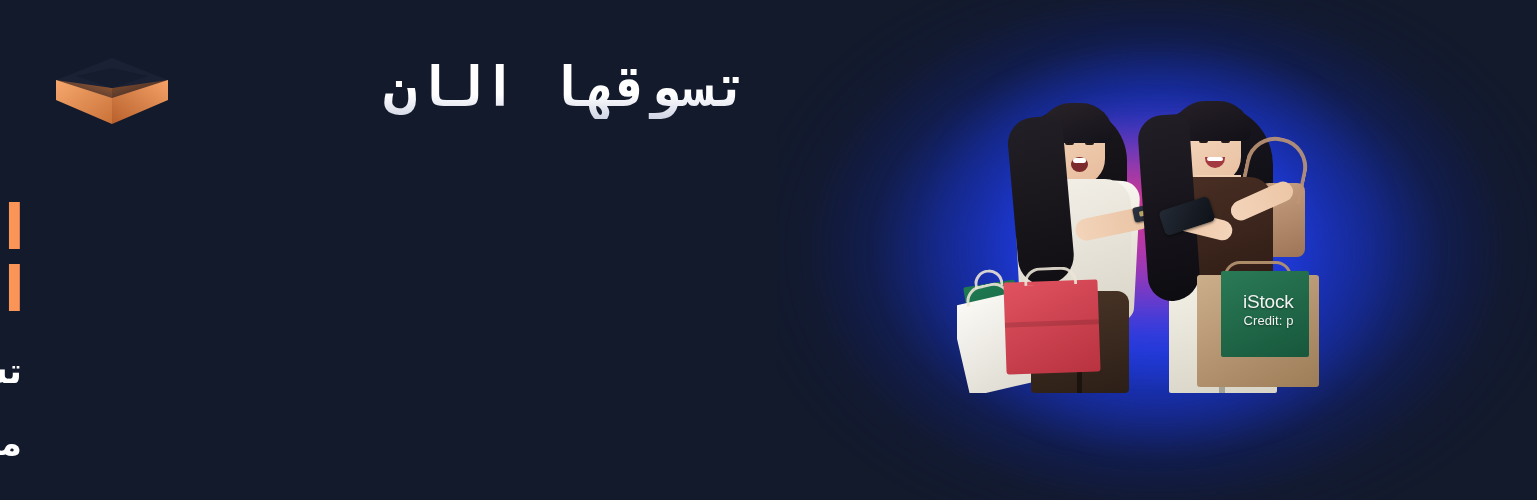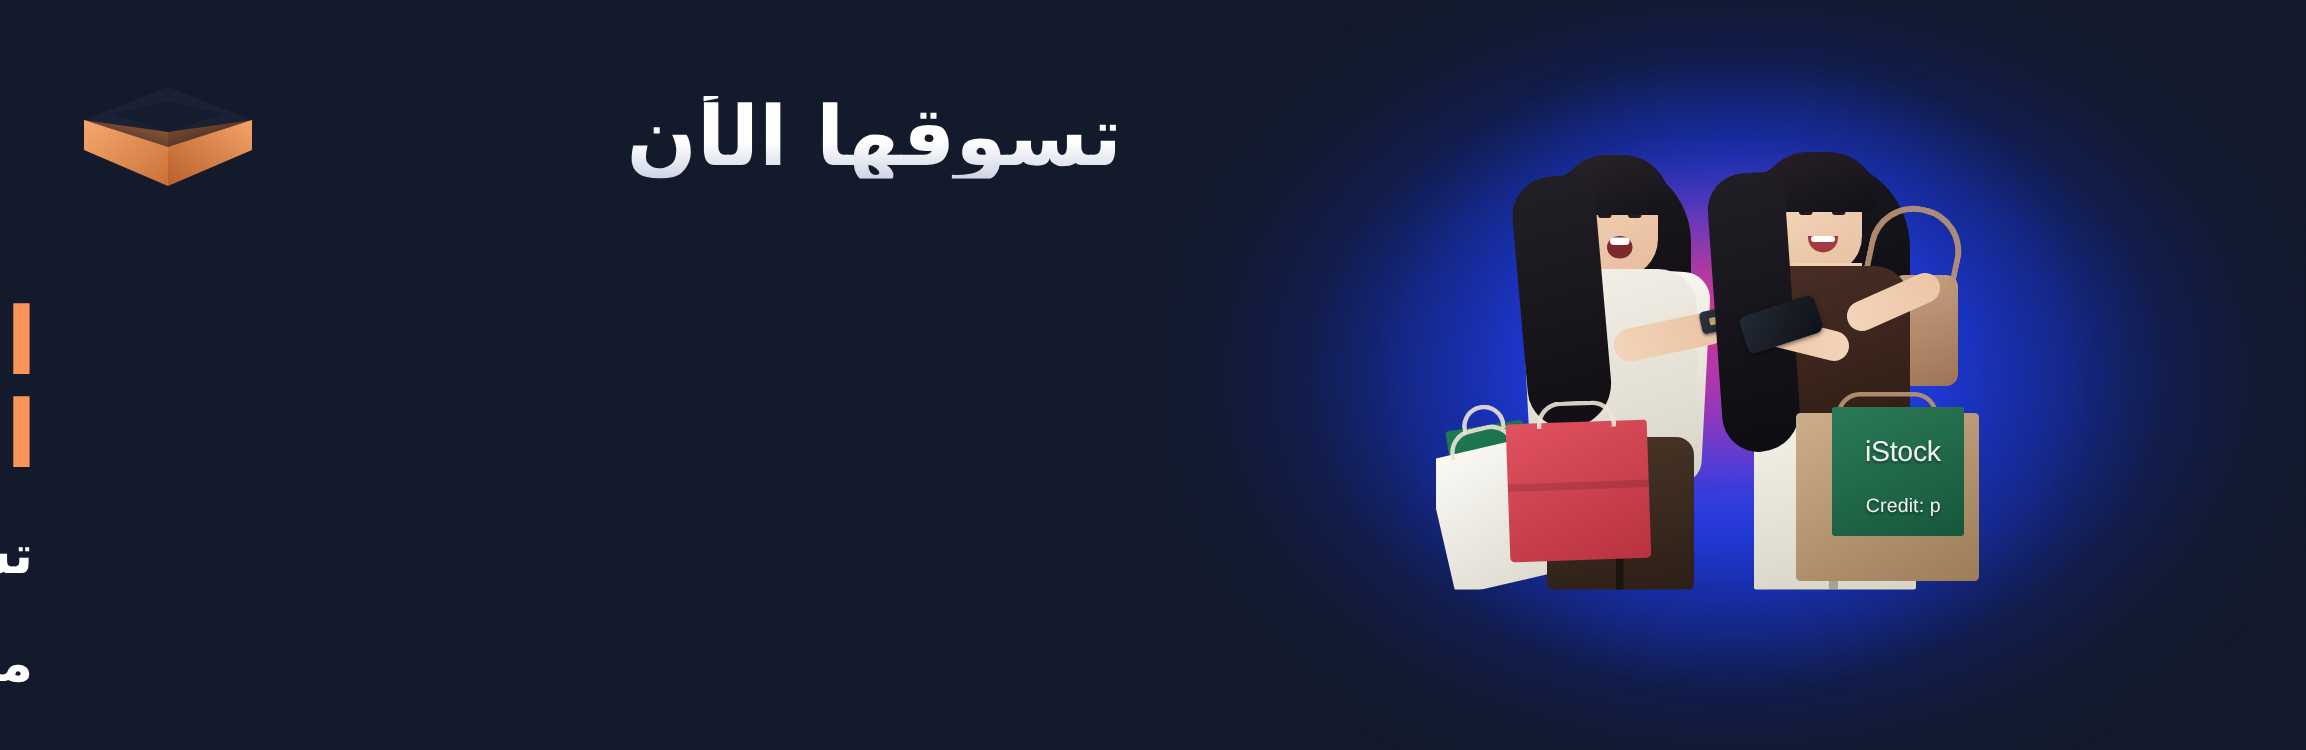--- a/index.html
+++ b/index.html
@@ -275,21 +275,21 @@
   .istock{
     position:absolute; left:118px; top:196px;
     color:#f1f3f2;
     font-family:"Liberation Sans",sans-serif;
     font-size:19px; font-weight:400;
     letter-spacing:-.2px;
     text-shadow:0 1px 2px rgba(0,0,0,.45);
     white-space:nowrap;
   }
   .istock .credit{
-    display:block; font-size:13px; margin-top:16px; letter-spacing:.1px;
+    display:block; font-size:13px; margin-top:0; letter-spacing:.1px;
   }
 
   
   .content{
     position:absolute;
     left:0; top:0;
     width:860px; height:500px;
     direction:rtl;
   }
 
@@ -306,20 +306,21 @@
   .brand-title{
     font-size:55px;
     font-weight:700;
     line-height:1;
     letter-spacing:-.5px;
     background:linear-gradient(180deg,#ffffff 0%,#ffffff 55%,#cfd4e4 100%);
     -webkit-background-clip:text;
     background-clip:text;
     color:transparent;
     white-space:nowrap;
+    font-family:Liberation Mono, monospace;
   }
 
   .logo{
     position:relative;
     width:128px; height:74px;
     flex:0 0 auto;
   }
   .logo svg{ display:block; width:128px; height:74px; }
 
   .headline{

